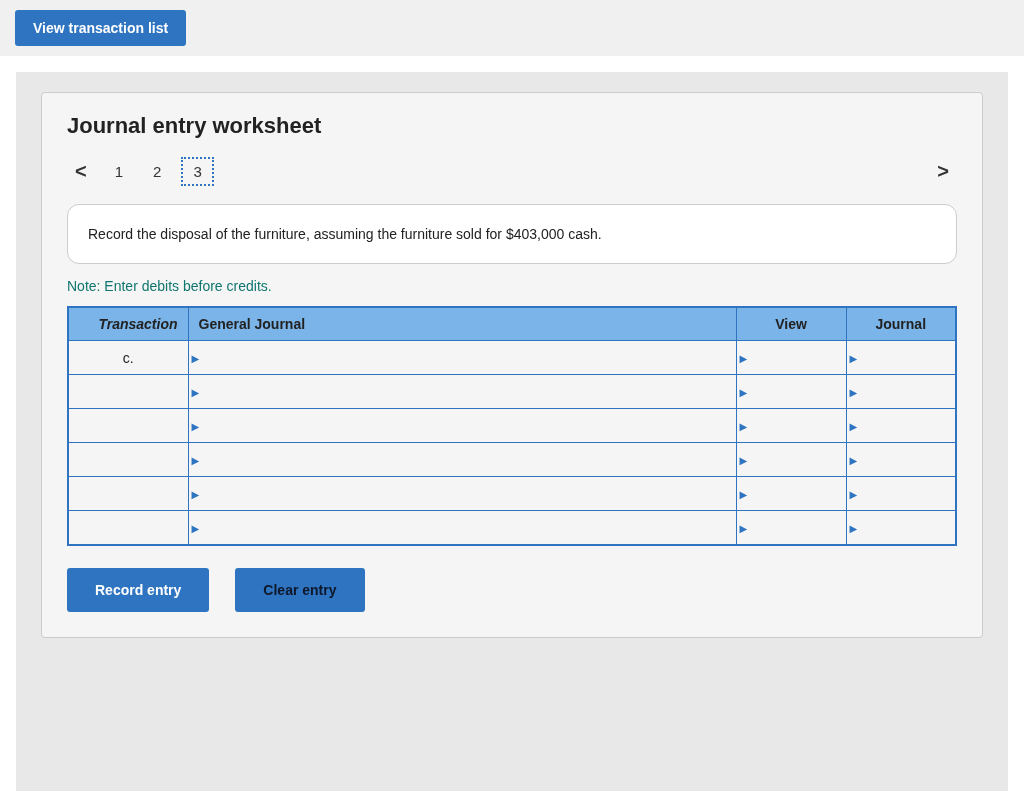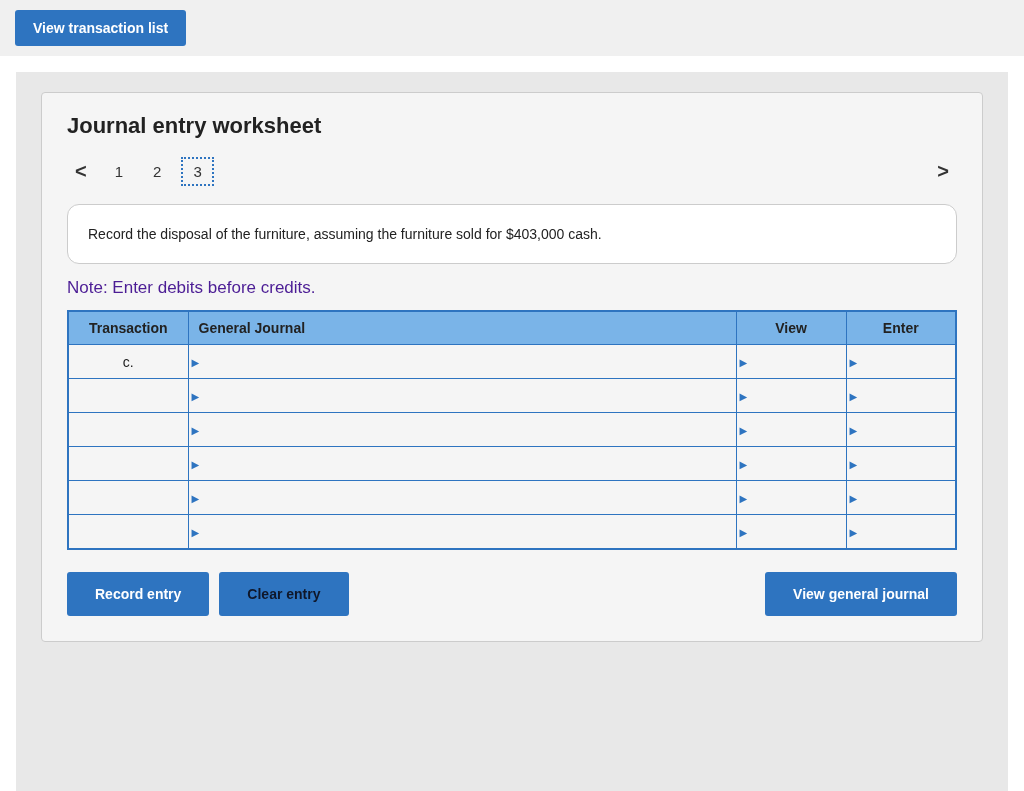--- a/index.html
+++ b/index.html
@@ -91,43 +91,44 @@
       border: 1px solid #cccccc;
       padding: 18px 20px;
       margin-bottom: 14px;
       border-radius: 12px;
       font-size: 14px;
       color: #222222;
       line-height: 1.6;
     }
 
     .note-text {
-      color: #4c1d95;
-      font-size: 17px;
+      color: #0f766e;
+      font-size: 14px;
       margin-bottom: 12px;
     }
 
     .journal-table {
       width: 100%;
       border-collapse: collapse;
       border: 2px solid #2e74c0;
     }
 
     .journal-table thead tr th {
       background: #7ab4e8;
       color: #222222;
       font-weight: bold;
       padding: 8px 10px;
       border: 1px solid #2e74c0;
       text-align: center;
     }
 
     .journal-table thead tr th.transaction-col {
       width: 120px;
-      text-align: center;
+      text-align: right;
+      font-style: italic;
     }
 
     .journal-table thead tr th.journal-col {
       text-align: left;
     }
 
     .journal-table thead tr th.debit-col,
     .journal-table thead tr th.credit-col {
       width: 110px;
       text-align: center;
@@ -172,21 +173,21 @@
     }
 
     .arrow-cell input {
       padding-left: 16px;
     }
 
     .bottom-buttons {
       display: flex;
       align-items: center;
       margin-top: 22px;
-      gap: 0;
+      gap: 16px;
     }
 
     .btn-record {
       background: #2e74c0;
       color: #ffffff;
       border: none;
       padding: 14px 28px;
       font-size: 14px;
       font-weight: bold;
       cursor: pointer;
@@ -241,21 +242,21 @@
     </div>
 
     <div class="note-text">Note: Enter debits before credits.</div>
 
     <table class="journal-table">
       <thead>
         <tr>
           <th class="transaction-col">Transaction</th>
           <th class="journal-col">General Journal</th>
           <th class="debit-col">View</th>
-          <th class="credit-col">Enter</th>
+          <th class="credit-col">Journal</th>
         </tr>
       </thead>
       <tbody id="table-body">
       <tr>
             <td class="transaction-cell">c.</td>
             <td class="arrow-cell"><input type="text" style=""></td>
             <td class="arrow-cell"><input type="text" style=""></td>
             <td class="arrow-cell"><input type="text" style=""></td>
           </tr>
           <tr>
@@ -287,16 +288,15 @@
             <td class="arrow-cell"><input type="text" style=""></td>
             <td class="arrow-cell"><input type="text" style=""></td>
             <td class="arrow-cell"><input type="text" style=""></td>
           </tr>
         </tbody>
     </table>
 
     <div class="bottom-buttons">
       <button class="btn-record">Record entry</button>
       <button class="btn-clear">Clear entry</button>
-      <button class="btn-view-journal">View general journal</button>
     </div>
   </div>
 </div>
 
 </body></html>

